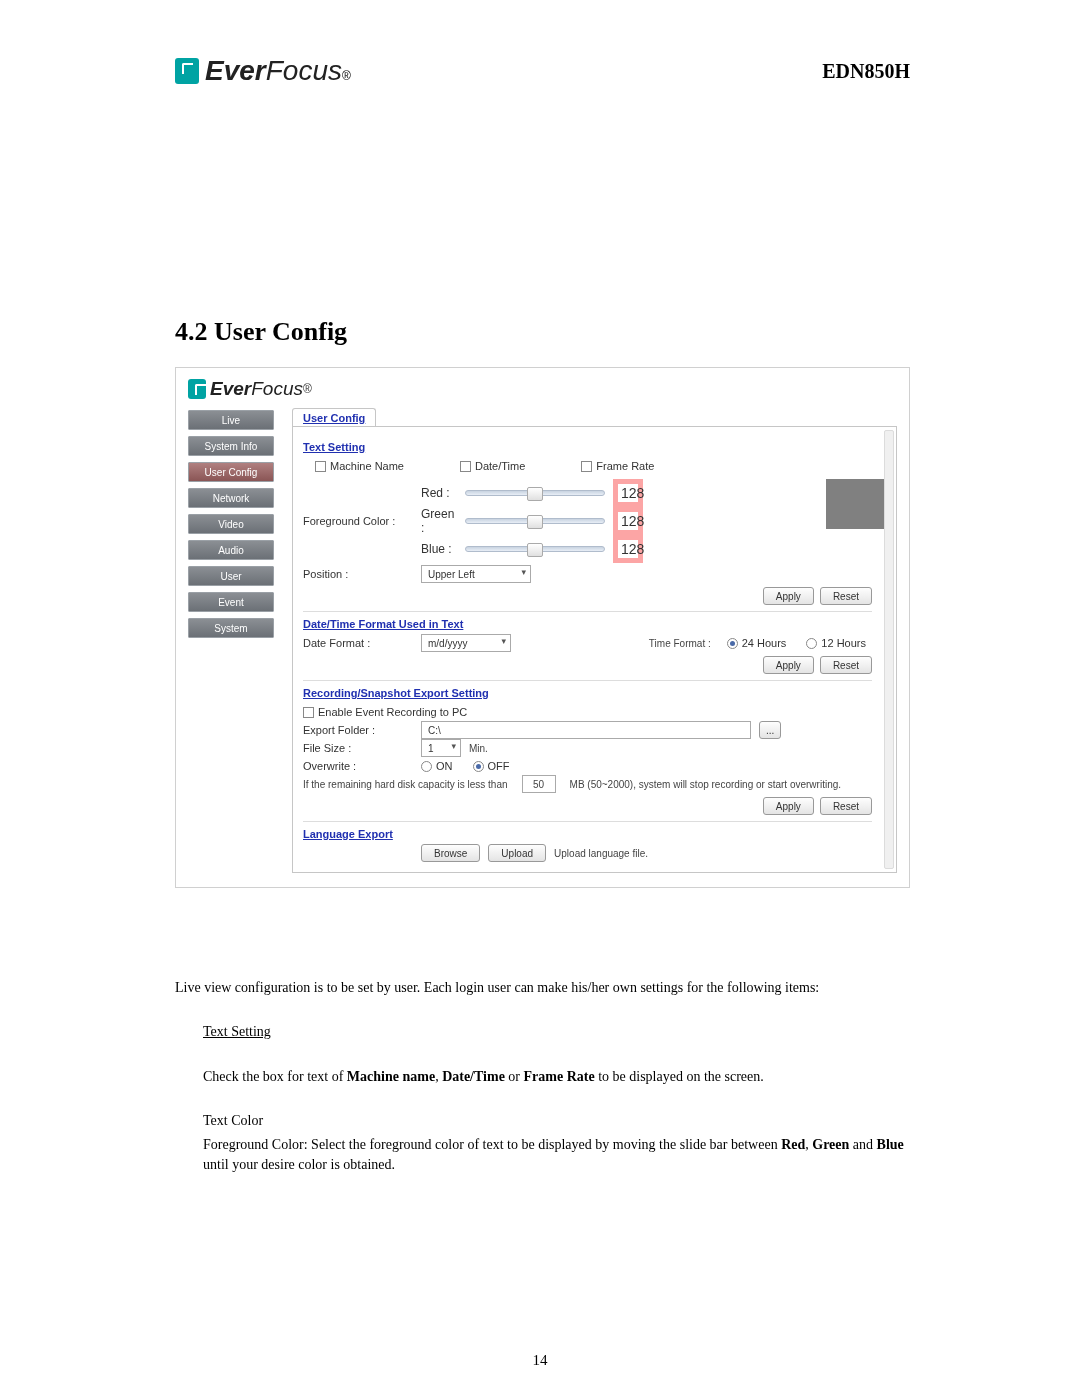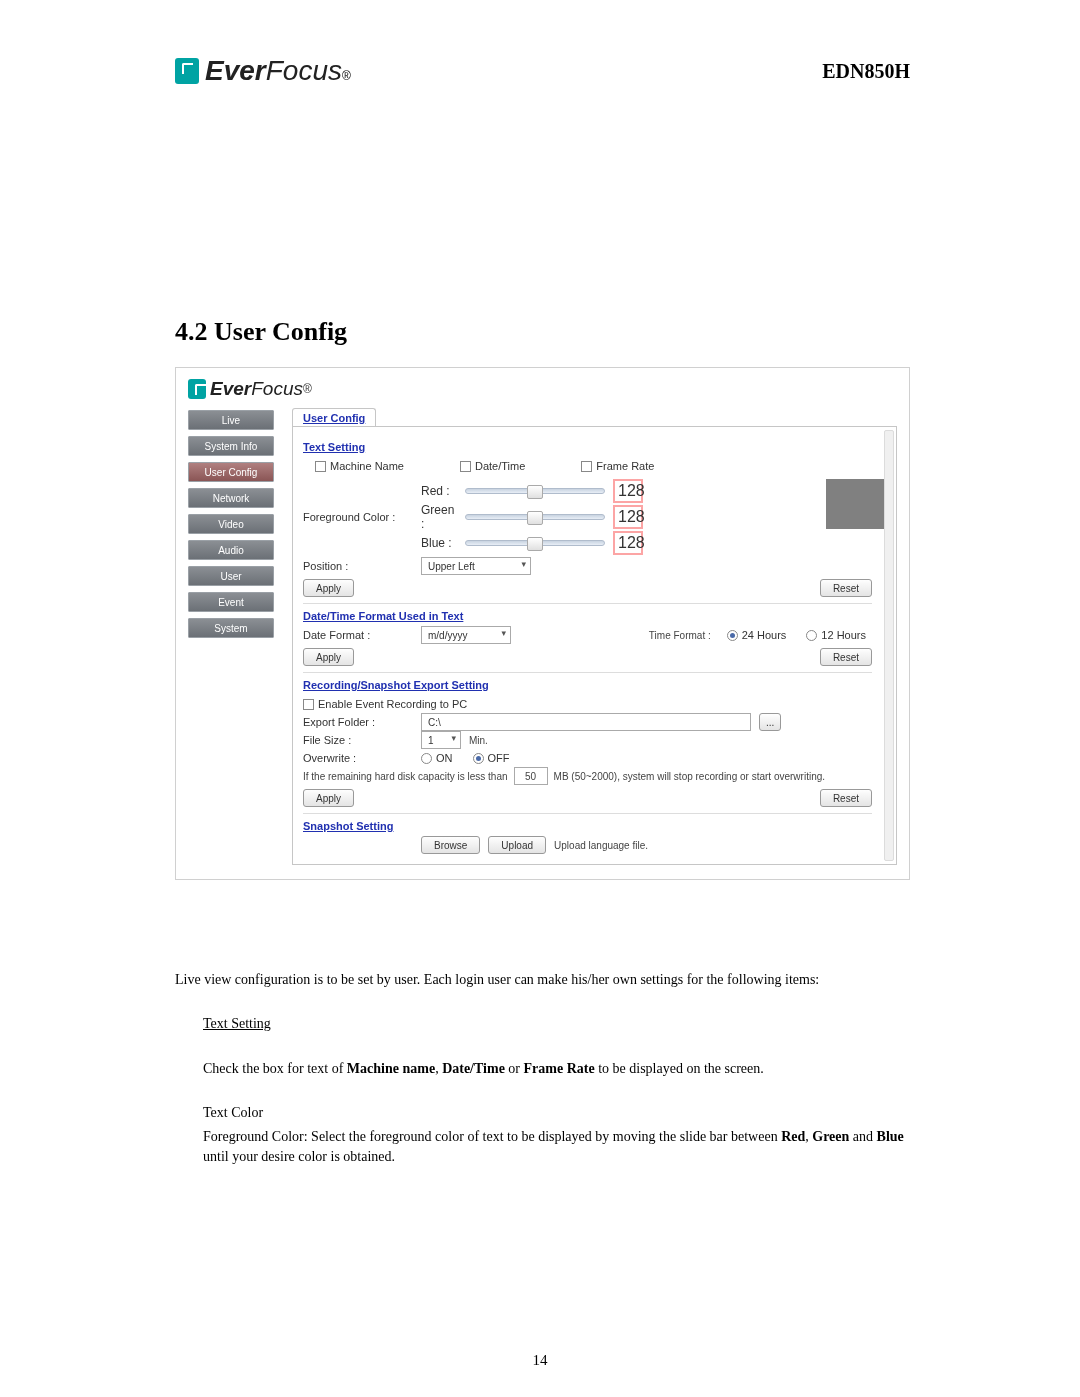--- a/index.html
+++ b/index.html
@@ -189,23 +189,23 @@
     position: absolute;
     left: 50%; top: -4px;
     width: 14px; height: 12px;
     background: linear-gradient(#fff,#e0e0e0);
     border: 1px solid #aaa;
     border-radius: 2px;
     transform: translateX(-50%);
   }
   .val-box {
     width: 30px;
-    border: 2px solid #fca5a5;
+    border: 5px solid #fca5a5;
     padding: 1px 3px;
-    font-size: 16px;
+    font-size: 14px;
     text-align: center;
     background: #fff;
   }
   .preview {
     width: 60px; height: 50px;
     background: #808080;
   }
   .select {
     border: 1px solid #aaa;
     height: 18px;
@@ -239,21 +239,21 @@
     border-radius: 3px;
     height: 18px;
     padding: 0 12px;
     font-size: 10px;
     display: inline-flex;
     align-items: center;
     justify-content: center;
   }
   .btn-row {
     display: flex;
-    justify-content: space-between;
+    justify-content: flex-end;
     gap: 6px;
     margin: 4px 14px 0 0;
   }
   .hr { border-top: 1px solid #ddd; margin: 6px 14px 0 0; }
   .smalltxt { font-size: 10px; color: #444; }
   
   .doc-text {
     font-size: 14px;
     line-height: 1.45;
     margin-top: 90px;
@@ -412,34 +412,34 @@
             <span class="col-label">Overwrite :</span>
             <span class="radio">
               <span class="radio-dot"></span>
               <span>ON</span>
             </span>
             <span class="radio">
               <span class="radio-dot on"></span>
               <span>OFF</span>
             </span>
           </div>
-          <div class="row smalltxt" style="gap:6px">
+          <div class="row smalltxt" style="gap:14px">
             <span>If the remaining hard disk capacity is less than</span>
             <span class="textbox" style="width:34px;justify-content:center">
               <span>50</span>
             </span>
             <span>MB (50~2000), system will stop recording or start overwriting.</span>
           </div>
           <div class="btn-row">
             <span class="winbtn">Apply</span>
             <span class="winbtn">Reset</span>
           </div>
           <div class="hr"></div>
 
-          <div class="grp-title">Snapshot Setting</div>
+          <div class="grp-title">Language Export</div>
           <div class="row" style="margin-top:3px">
             <span class="col-label"></span>
             <span class="winbtn">Browse</span>
             <span class="winbtn">Upload</span>
             <span class="smalltxt">Upload language file.</span>
           </div>
         </div>
       </div>
     </div>
   </div>

